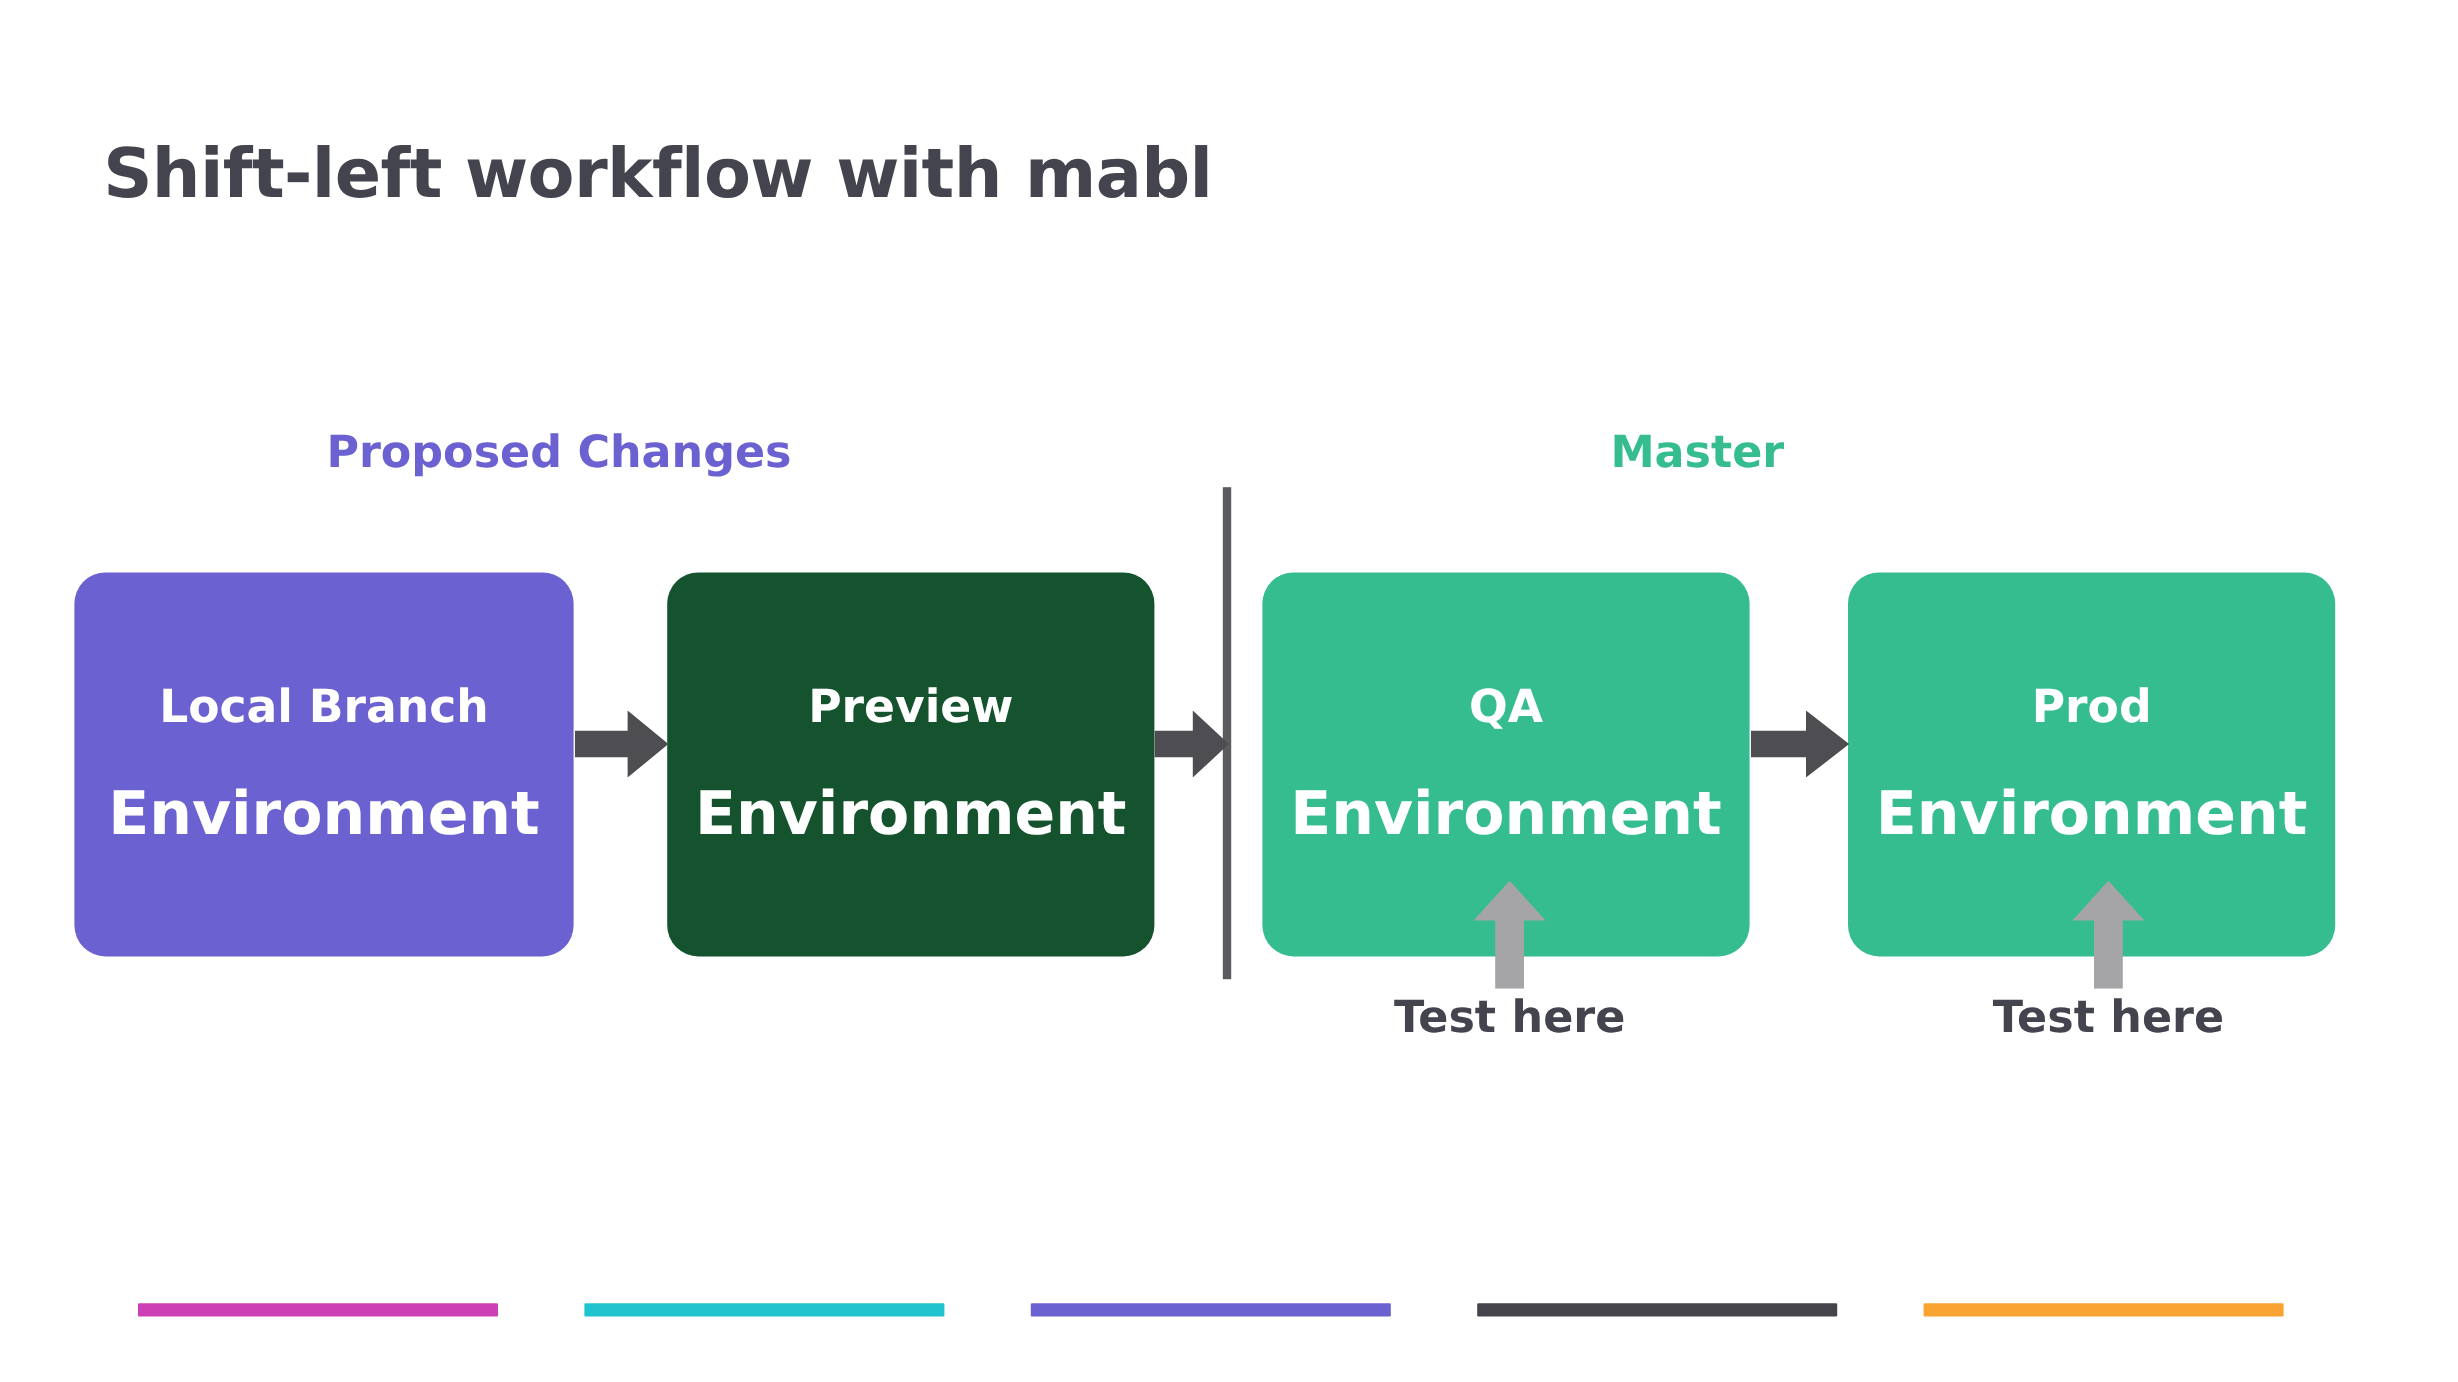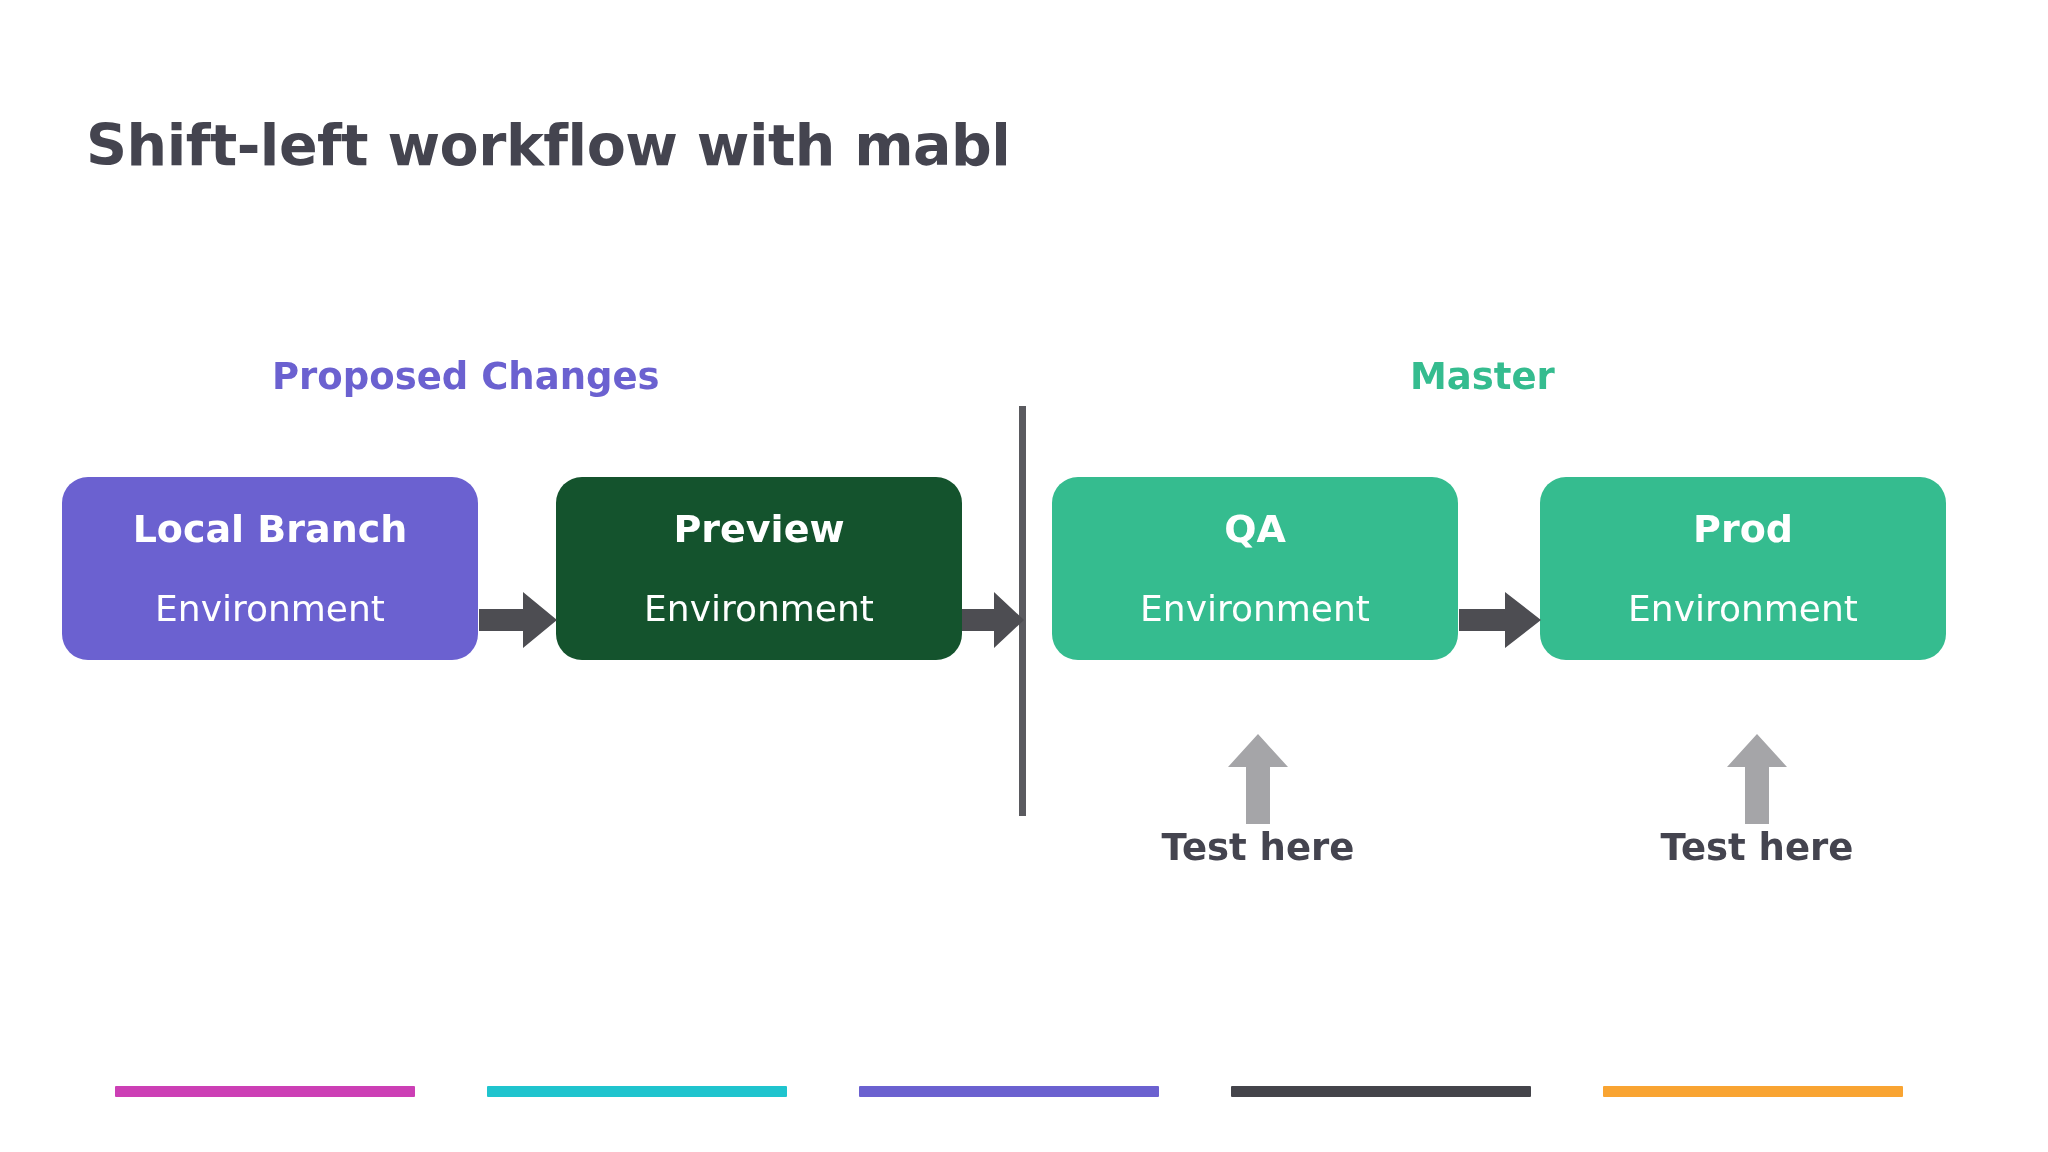--- a/index.html
+++ b/index.html
@@ -34,57 +34,57 @@
     font-size: 37px;
     font-weight: bold;
     white-space: nowrap;
   }
   .lane-label.proposed {
     left: 272px;
     top: 355px;
     color: #6b61d0;
   }
   .lane-label.master {
-    left: 1410px;
+    left: 1342px;
     top: 355px;
     color: #35bc8f;
   }
 
   
   .lane-divider {
     position: absolute;
     left: 1019px;
     top: 406px;
     width: 7px;
     height: 410px;
     background: #5a5a5f;
   }
 
   
   .stage-box {
     position: absolute;
     top: 477px;
-    height: 183px;
+    height: 320px;
     border-radius: 26px;
     display: flex;
     flex-direction: column;
     align-items: center;
     justify-content: center;
     color: #ffffff;
     box-sizing: border-box;
   }
   .stage-box .stage-name {
     font-size: 38px;
     font-weight: bold;
     line-height: 1.12;
     white-space: nowrap;
   }
   .stage-box .stage-sub {
-    font-size: 36px;
-    font-weight: normal;
+    font-size: 50px;
+    font-weight: bold;
     line-height: 1.12;
     white-space: nowrap;
     margin-top: 39px;
   }
 
   .stage-box.b0 { left: 62px;   width: 416px; }
   .stage-box.b1 { left: 556px;  width: 406px; }
   .stage-box.b2 { left: 1052px; width: 406px; text-align: center; }
   .stage-box.b3 { left: 1540px; width: 406px; }
 

